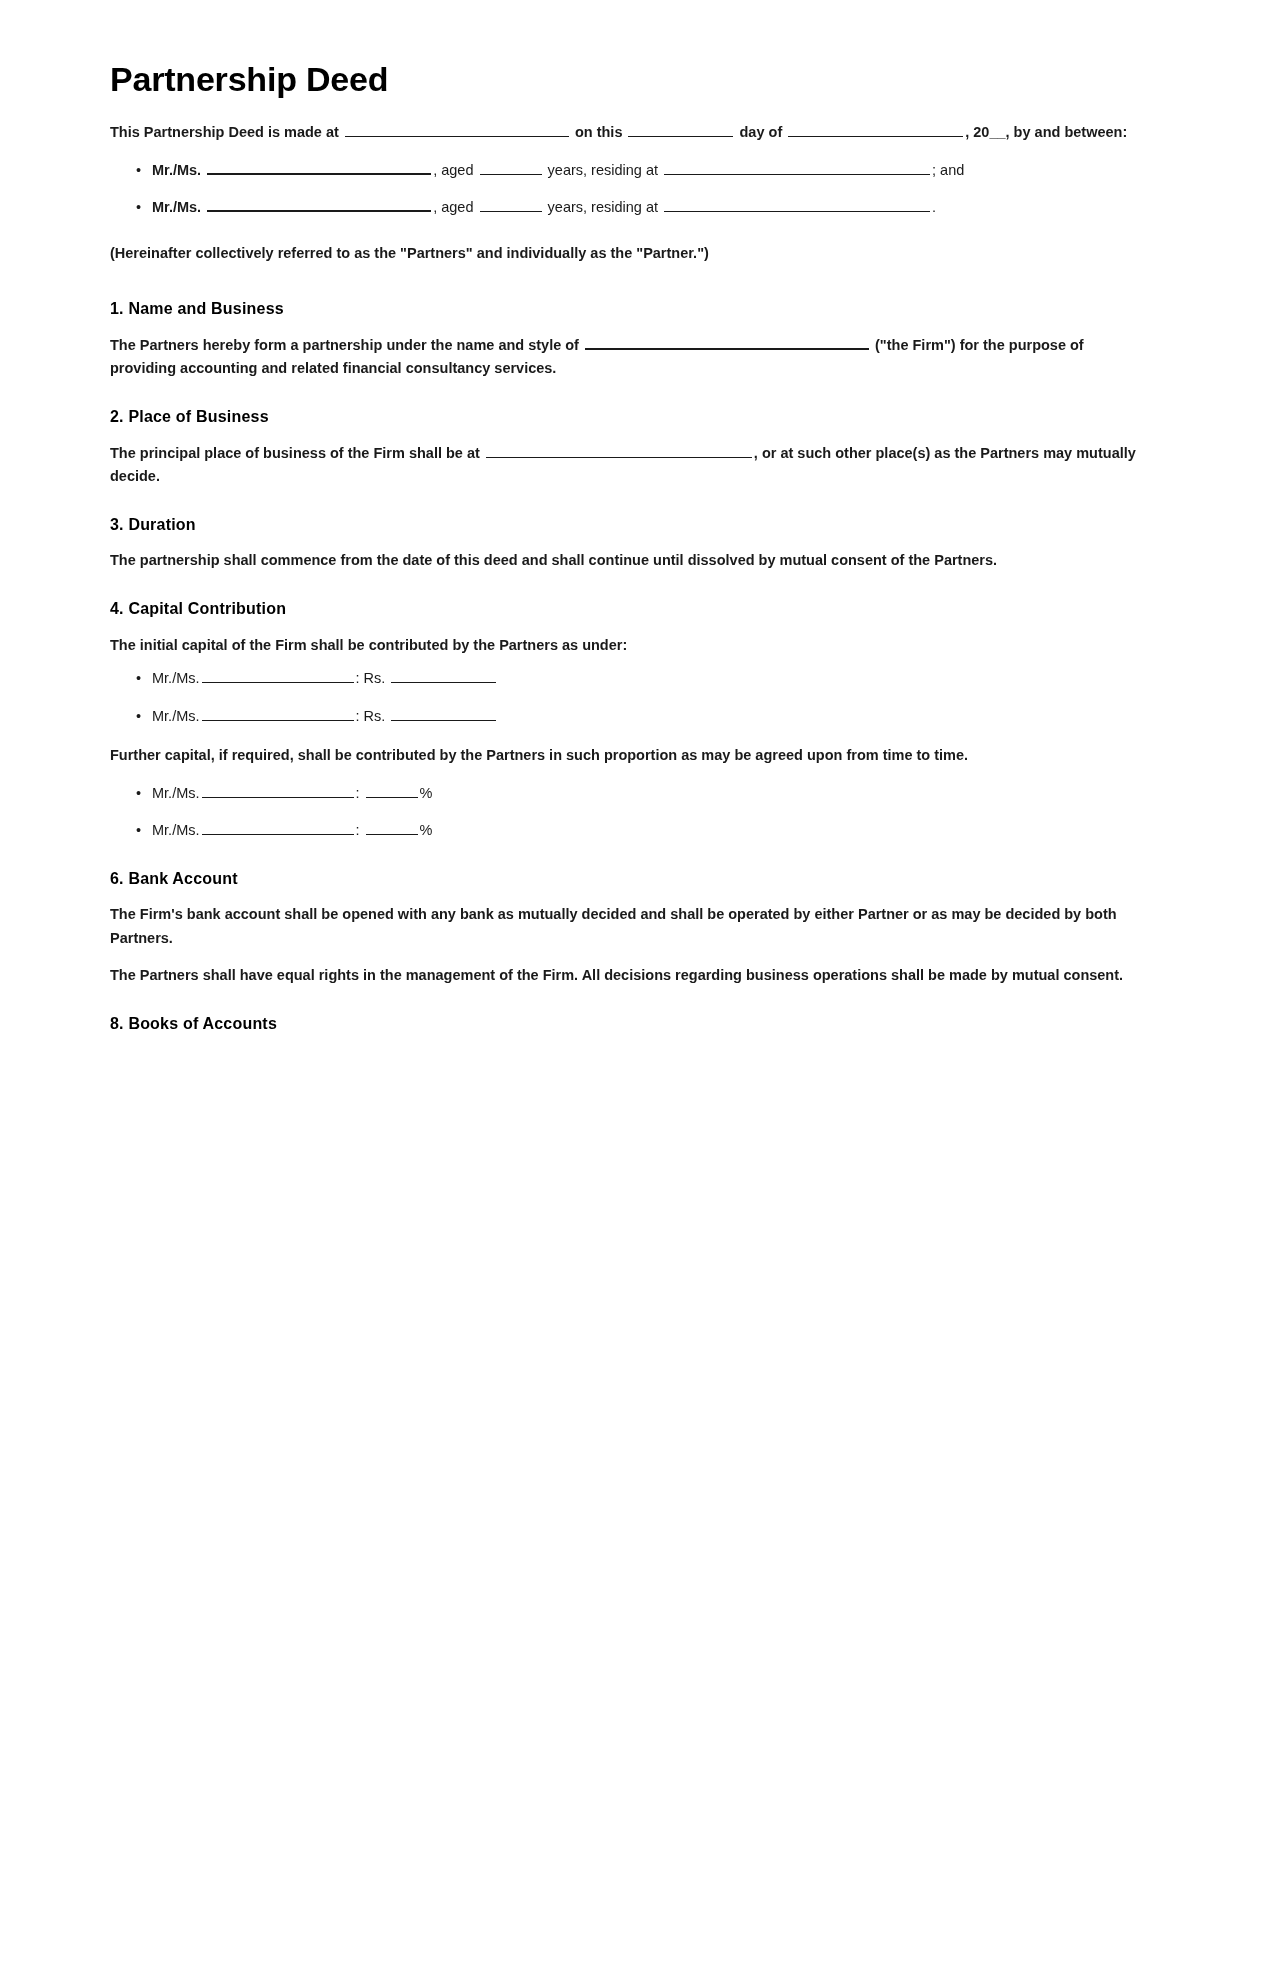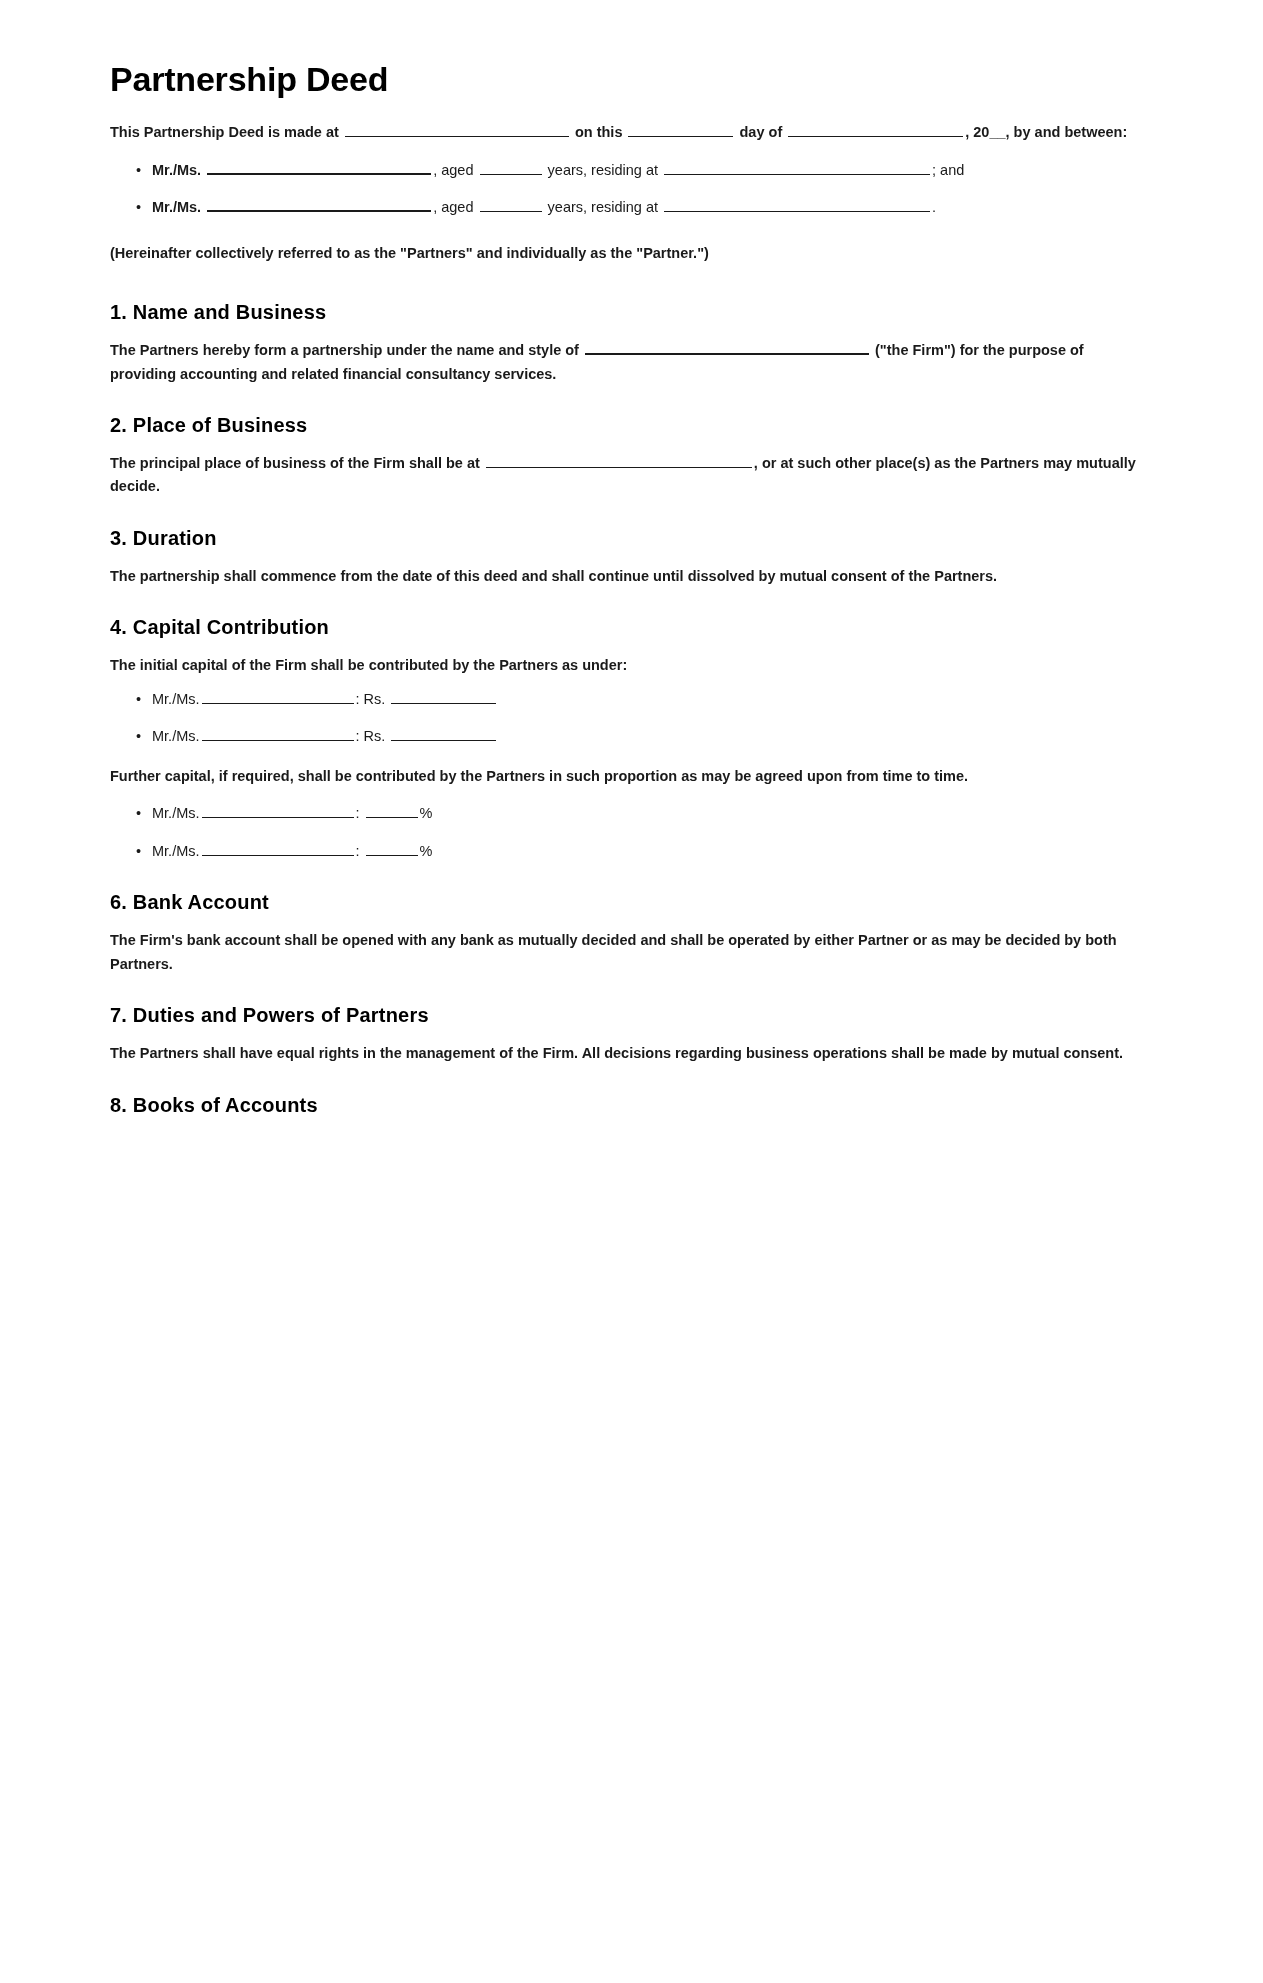--- a/index.html
+++ b/index.html
@@ -36,21 +36,21 @@
     font-size: 14.5px;
     line-height: 1.62;
     margin: 0 0 14px 0;
     color: #1a1a1a;
     font-weight: bold;
   }
   .para.tight { margin-bottom: 10px; }
   .para.note { margin-top: 22px; margin-bottom: 34px; }
 
   h2.section-heading {
-    font-size: 20px;
+    font-size: 16px;
     font-weight: bold;
     line-height: 1.3;
     margin: 26px 0 14px 0;
     color: #000000;
     letter-spacing: 0.2px;
   }
   h2.section-heading.first { margin-top: 28px; }
 
   ul.bullets {
     margin: 6px 0 6px 0;
@@ -171,18 +171,17 @@
     <li>
       <span class="bullet-dot">•</span>
       <span>Mr./Ms.</span><span class="blank w-xl"></span><span>:</span>
       <span class="blank inline-pct"></span><span>%</span>
     </li>
   </ul>
 
   <h2 class="section-heading">6. Bank Account</h2>
   <p class="para">The Firm's bank account shall be opened with any bank as mutually decided and shall be operated by either Partner or as may be decided by both Partners.</p>
 
-  <h2 class="section-heading">7. Duties and Powers of Partners</h2>
   <p class="para">The Partners shall have equal rights in the management of the Firm. All decisions regarding business operations shall be made by mutual consent.</p>
 
   <h2 class="section-heading">8. Books of Accounts</h2>
 
 </div>
 
 </body></html>

